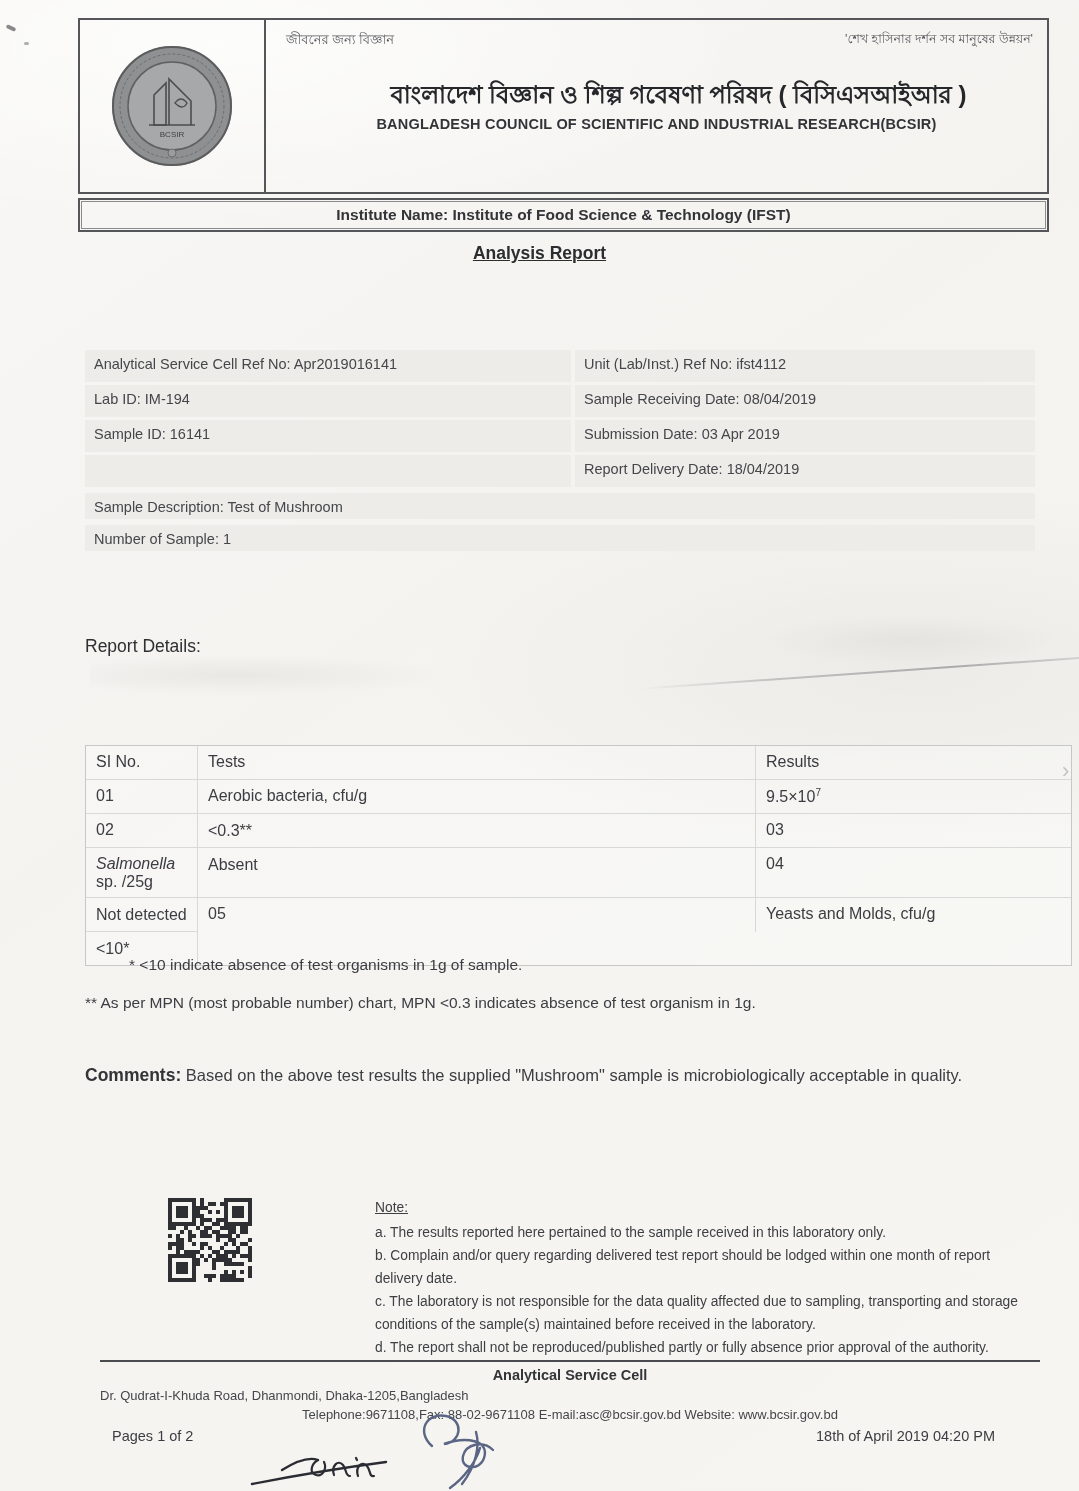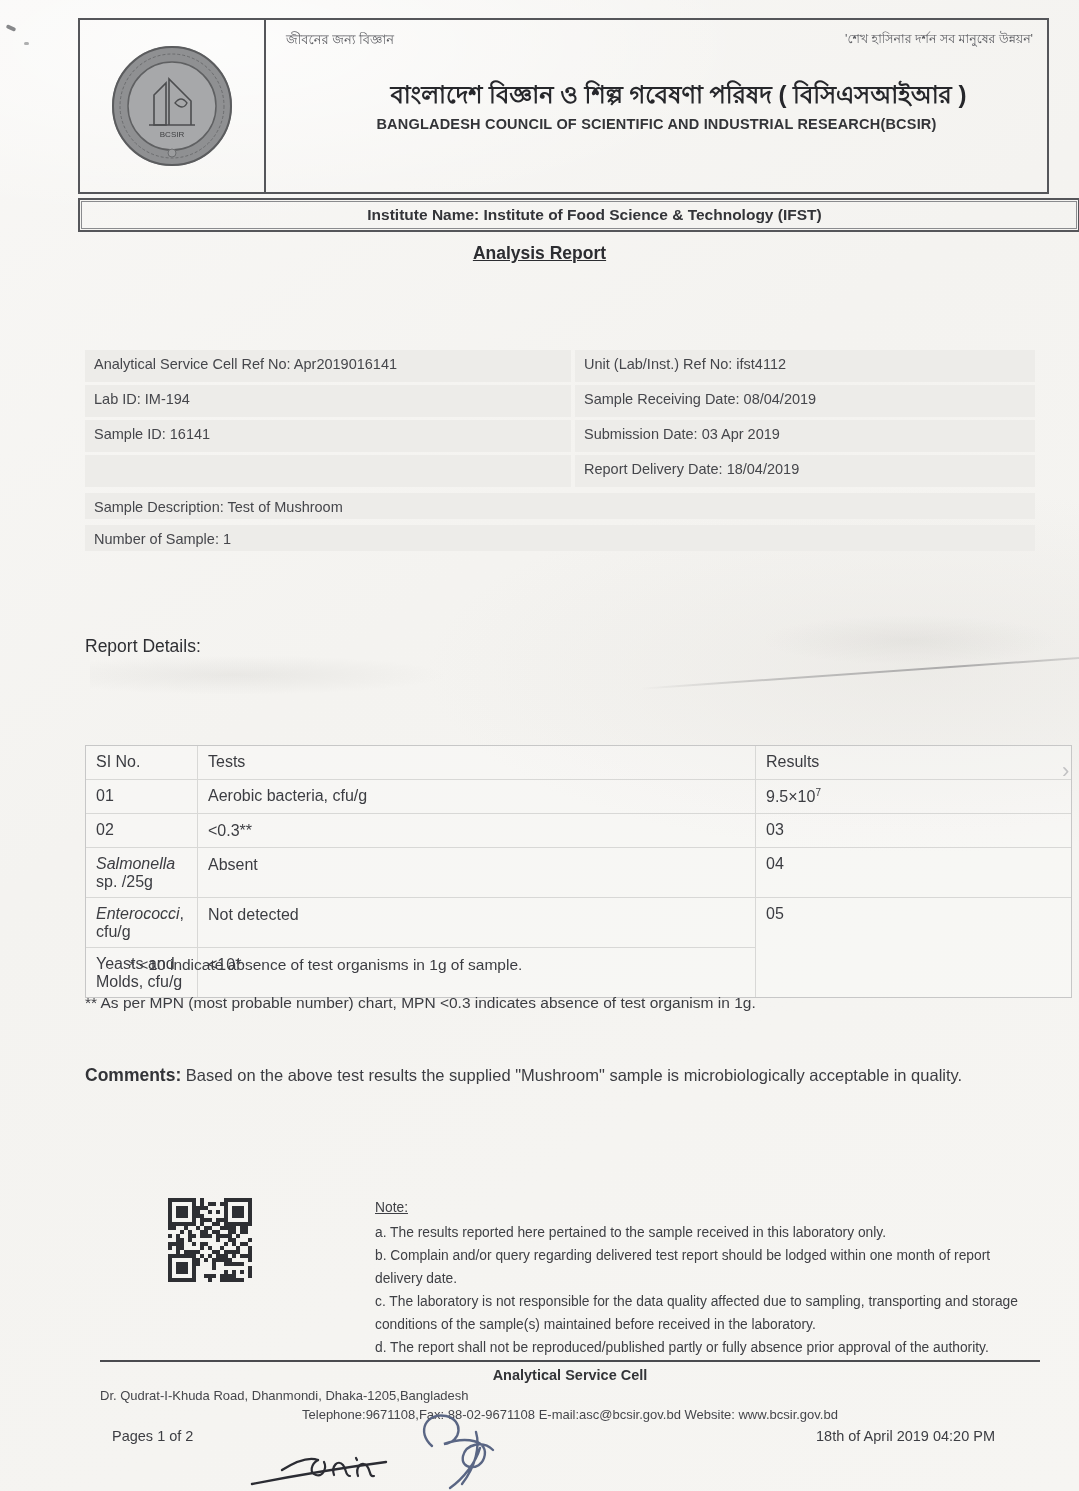--- a/index.html
+++ b/index.html
@@ -29,21 +29,21 @@
   .header-main{flex:1;position:relative;}
   .slogan-left{left:20px;top:10px;font-size:13px;color:#5c5d62;}
   .slogan-right{right:14px;top:10px;font-size:12.5px;color:#5c5d62;}
   .org-bn{left:0;right:0;top:56px;text-align:center;font-size:24px;font-weight:700;color:#26272b;padding-left:44px;}
   .org-en{left:0;right:0;top:96px;text-align:center;font-size:14.5px;font-weight:700;letter-spacing:.2px;color:#333438;}
   
   .institute-bar{
     left:78px;top:198px;width:967px;height:30px;
     border:2px solid #55565a;box-shadow:inset 0 0 0 1px #f6f5f2, inset 0 0 0 2px #8a8b8e;
     display:flex;align-items:center;justify-content:center;
-    font-size:15.5px;font-weight:600;color:#333438;padding-left:31px;
+    font-size:15.5px;font-weight:600;color:#333438;
   }
   .report-title{
     left:0;right:0;top:243px;text-align:center;
     font-size:17.5px;font-weight:700;text-decoration:underline;color:#2c2d31;
   }
   
   .info-wrap{left:85px;top:350px;width:950px;}
   .info-grid{display:grid;grid-template-columns:486px 460px;gap:3px 4px;}
   .info-cell{
     background:#edecE9;background:#edece9;
@@ -169,21 +169,20 @@
     <div class="rt-cell"><span>9.5×10</span><sup class="res-sup">7</sup></div>
 
     <div class="rt-cell">02</div>
     <div class="rt-cell"><span>&lt;0.3**</span><sup class="res-sup"></sup></div>
 
     <div class="rt-cell">03</div>
     <div class="rt-cell"><i>Salmonella</i><span> sp. /25g</span></div>
     <div class="rt-cell"><span>Absent</span><sup class="res-sup"></sup></div>
 
     <div class="rt-cell">04</div>
-    <div class="rt-cell"><i>Enterococci</i><span>, cfu/g</span></div>
     <div class="rt-cell"><span>Not detected</span><sup class="res-sup"></sup></div>
 
     <div class="rt-cell last-row">05</div>
     <div class="rt-cell last-row"><i></i><span>Yeasts and Molds, cfu/g</span></div>
     <div class="rt-cell last-row"><span>&lt;10*</span><sup class="res-sup"></sup></div>
   </div>
 
   <div class="abs footnote1">* &lt;10 indicate absence of test organisms in 1g of sample.</div>
   <div class="abs footnote2">** As per MPN (most probable number) chart, MPN &lt;0.3 indicates absence of test organism in 1g.</div>
 

